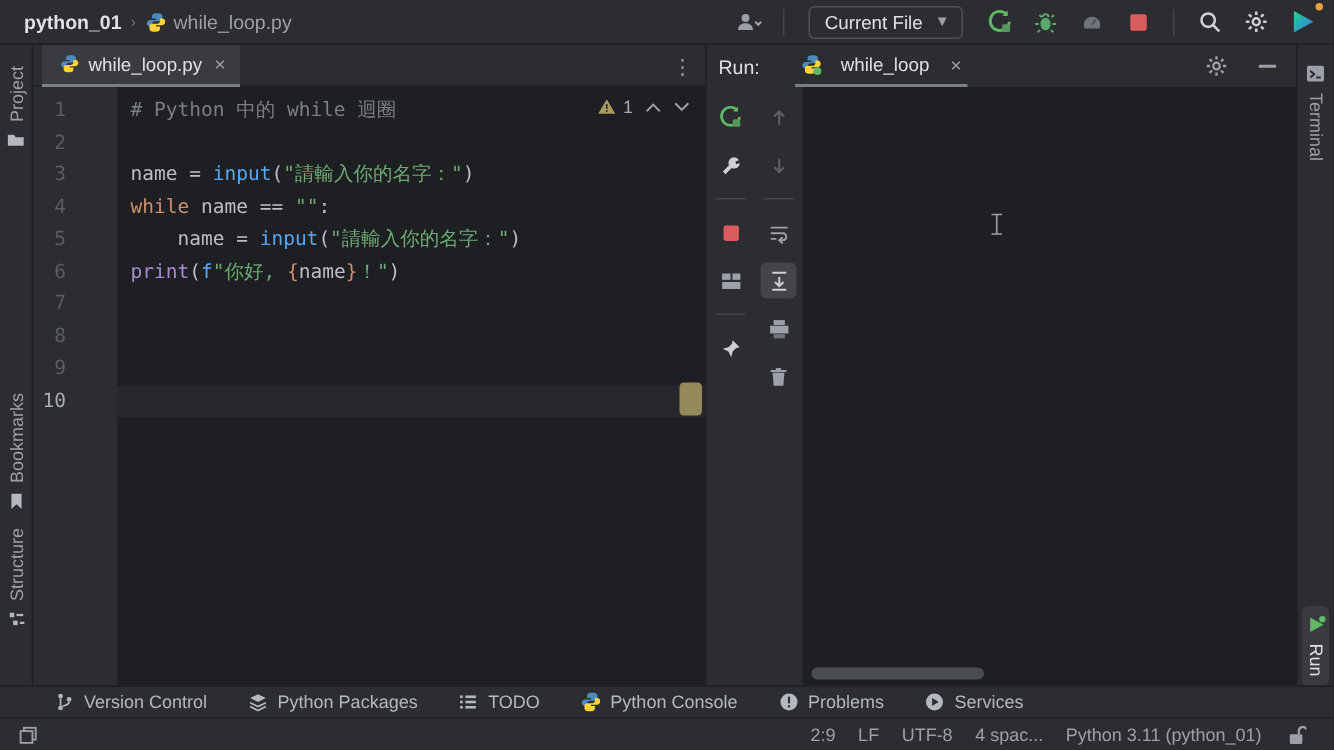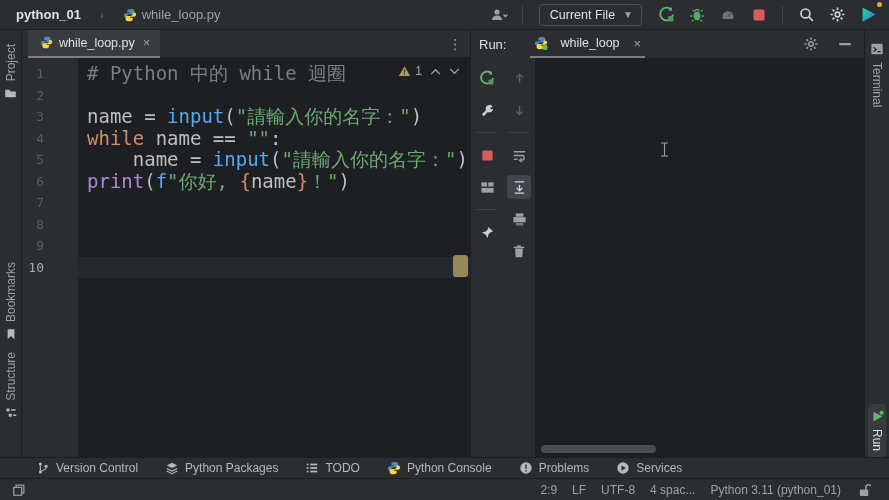--- a/index.html
+++ b/index.html
@@ -3,21 +3,21 @@
 <meta charset="utf-8">
 <style>
   * { margin:0; padding:0; box-sizing:border-box; }
   html,body { width:889px; height:500px; overflow:hidden; background:#1E1F22;
     font-family:"Liberation Sans", sans-serif; }
   .app { position:relative; width:889px; height:500px; background:#2B2D30; color:#DFE1E5; }
 
   
   .titlebar { position:absolute; top:0; left:0; right:0; height:30px; background:#2B2D30;
     border-bottom:1px solid #1E1F22; display:flex; align-items:center; padding:0 10px 0 16px; }
-  .breadcrumb { display:flex; align-items:center; gap:19px; font-size:13px; }
+  .breadcrumb { display:flex; align-items:center; gap:6px; font-size:13px; }
   .bc-project { font-weight:bold; color:#DFE1E5; }
   .bc-sep { color:#6F737A; font-size:11px; }
   .bc-file { color:#9DA0A8; display:flex; align-items:center; gap:5px; }
   .tb-right { margin-left:auto; display:flex; align-items:center; gap:9px; }
   .tb-sep { width:1px; height:18px; background:#43454A; margin:0 3px; }
   .icon-btn { width:22px; height:22px; display:flex; align-items:center; justify-content:center;
     border-radius:4px; flex:none; }
   .run-config { display:flex; align-items:center; gap:8px; border:1px solid #4E5157; border-radius:4px;
     height:22px; padding:0 8px 0 10px; font-size:12.5px; color:#DFE1E5; margin:0 4px; }
   .caret { color:#9DA0A8; font-size:10px; }
@@ -46,21 +46,21 @@
   .tab { height:28px; display:flex; align-items:center; gap:6px; padding:0 10px 0 12px; margin-left:6px;
     background:#393B40; border-bottom:2px solid #7A7E85; font-size:12.5px; color:#DFE1E5; }
   .tab-close { color:#9DA0A8; font-size:13px; margin-left:2px; }
   .kebab { margin-left:auto; margin-right:8px; color:#9DA0A8; font-size:14px; letter-spacing:0; }
   .editor { position:relative; flex:1; display:flex; overflow:hidden; background:#1E1F22; }
   .gutter { width:56px; flex:none; background:#2B2D30; padding-top:5px; font-family:"DejaVu Sans Mono",monospace;
     font-size:13px; color:#5A5D63; }
   .gutter .ln { height:21.5px; line-height:21.5px; width:18px; margin-left:4px; text-align:right; }
   .gutter .ln.cur { color:#A8ABB2; }
   .code { position:relative; flex:1; padding:5px 0 0 9px; font-family:"DejaVu Sans Mono",monospace;
-    font-size:19px; }
+    font-size:13px; }
   .code-row { height:21.5px; line-height:21.5px; white-space:pre; }
   .code-row.cur { background:#26282E; margin-left:-9px; padding-left:9px; }
   .tok-comment { color:var(--comment,#7A7E85); }
   .tok-plain { color:#BCBEC4; }
   .tok-func { color:var(--function-call,#56A8F5); }
   .tok-kw { color:var(--keyword,#CF8E6D); }
   .tok-string { color:var(--string,#6AAB73); }
   .tok-brace { color:var(--brace,#CF8E6D); }
   .tok-builtin { color:var(--builtin,#A98BD6); }
   .inspection-widget { position:absolute; top:6px; right:10px; display:flex; align-items:center; gap:8px;

